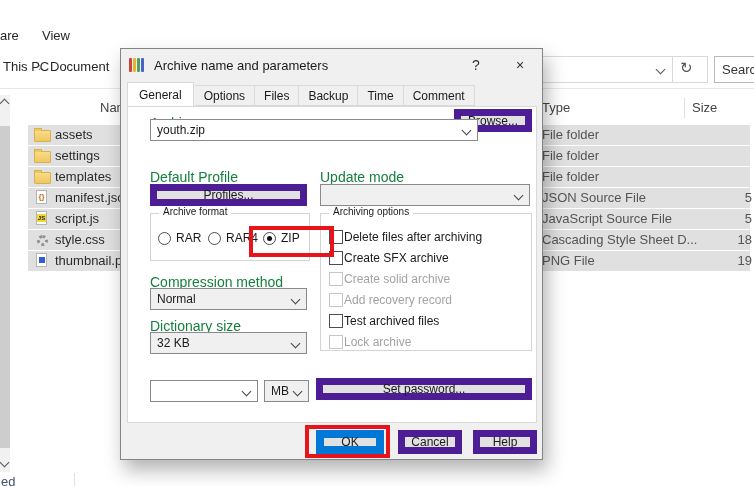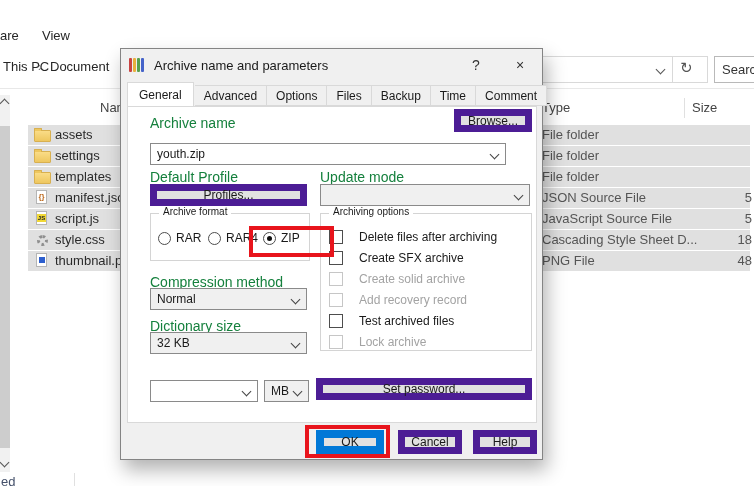--- a/index.html
+++ b/index.html
@@ -59,21 +59,21 @@
   .combo.gray{background:#f0f0f0}
   .combo .chev{position:absolute;right:7px;top:7px;border-color:#444}
   .groupbox{position:absolute;border:1px solid #d4d4d4;box-sizing:border-box}
   .legend{position:absolute;top:-8px;left:8px;background:#fff;padding:0 4px;font-size:10px;white-space:nowrap}
   .radio-row{position:absolute;display:flex;align-items:center}
   .radio{width:13px;height:13px;border:1px solid #4d4d4d;border-radius:50%;background:#fff;position:relative;box-sizing:border-box;display:inline-block}
   .radio.on::after{content:"";position:absolute;left:3px;top:3px;width:5px;height:5px;border-radius:50%;background:#111}
   .radio-label{font-size:12px;margin-left:5px}
   .cb-row{position:absolute;left:8px;display:flex;align-items:center;height:18px}
   .cb{width:12px;height:12px;border:1px solid #4d4d4d;background:#fff;box-sizing:content-box;display:inline-block}
-  .cb-label{font-size:12px;margin-left:16px;white-space:nowrap}
+  .cb-label{font-size:12px;margin-left:1px;white-space:nowrap}
   .cb-row.disabled .cb{border-color:#c6c6c6}
   .cb-row.disabled .cb-label{color:#a3a3a3}
   .hl{position:absolute;border:4px solid #e8141c;z-index:40;box-sizing:border-box}
 </style>
 </head>
 <body>
 
 <div id="screen">
 
   <span class="ribbon-tab" style="left:0">are</span>
@@ -139,21 +139,21 @@
     <span class="fname">style.css</span>
     <span class="ftype">Cascading Style Sheet D...</span>
     <span class="fsize">18</span>
   </div>
   <div class="file-row" style="top:251px">
     <span class="icon-page">
         <span class="g img"></span>
       </span>
     <span class="fname">thumbnail.p</span>
     <span class="ftype">PNG File</span>
-    <span class="fsize">48</span>
+    <span class="fsize">19</span>
   </div>
 
   <span class="statusbar-text">ed</span>
   <div class="status-divider"></div>
 
   <div class="dialog">
     <div class="dlg-titlebar">
       <span class="winrar-icon">
           <i class="b1"></i>
           <i class="b2"></i>
@@ -161,32 +161,31 @@
           <i class="b4"></i>
         </span>
       <span class="dlg-title">Archive name and parameters</span>
       <span class="dlg-spacer"></span>
       <span class="dlg-help">?</span>
       <span class="dlg-close">×</span>
     </div>
 
     <div class="tabs">
       <span class="tab active">General</span>
-      <span class="tab">Advanced</span>
       <span class="tab">Options</span>
       <span class="tab">Files</span>
       <span class="tab">Backup</span>
       <span class="tab">Time</span>
       <span class="tab">Comment</span>
     </div>
 
     <div class="panel">
       <span class="lbl" style="left:22px;top:8px">Archive name</span>
       <div class="btn" style="left:326px;top:2px;width:78px;height:23px">Browse...</div>
-      <div class="combo" style="left:22px;top:36px;width:356px">
+      <div class="combo" style="left:22px;top:12px;width:328px">
         <span>youth.zip</span>
         <span class="chev down"></span>
       </div>
 
       <span class="lbl" style="left:22px;top:62px">Default Profile</span>
       <div class="btn" style="left:22px;top:77px;width:157px;height:22px">Profiles...</div>
 
       <span class="lbl" style="left:192px;top:62px">Update mode</span>
       <div class="combo gray" style="left:192px;top:77px;width:210px">
         <span class="chev down"></span>

